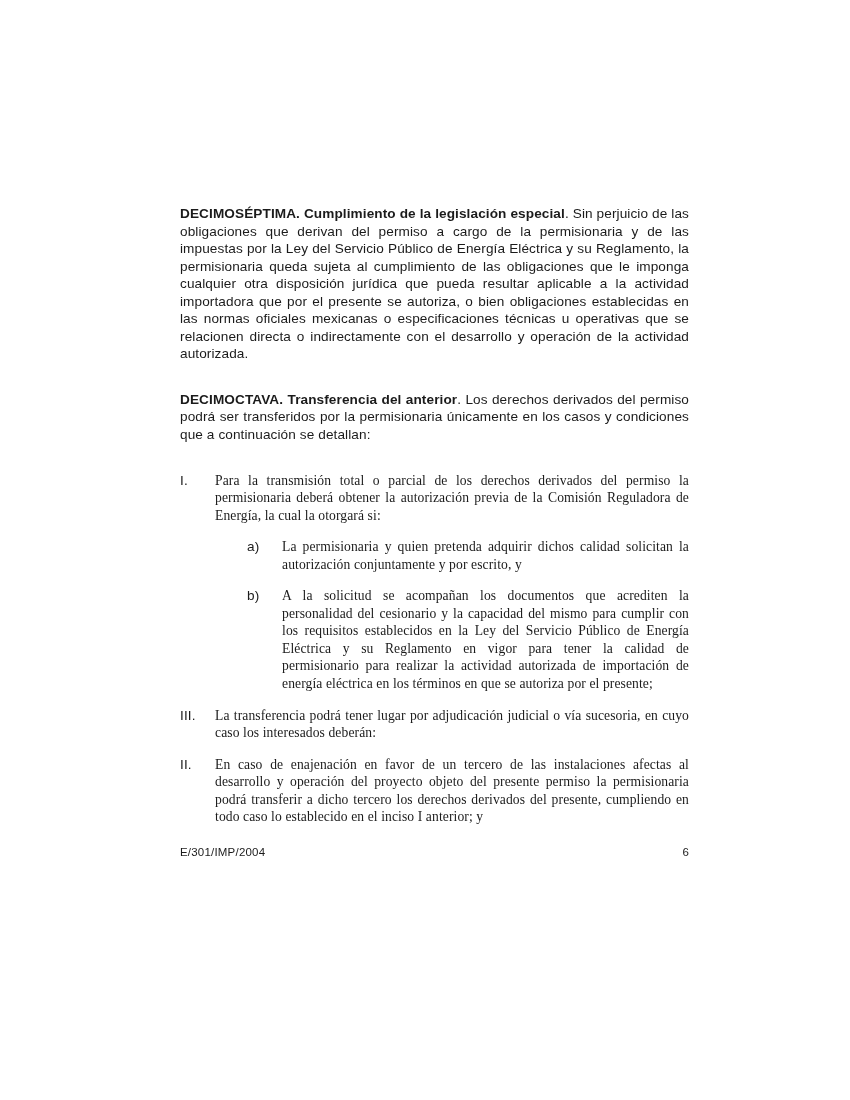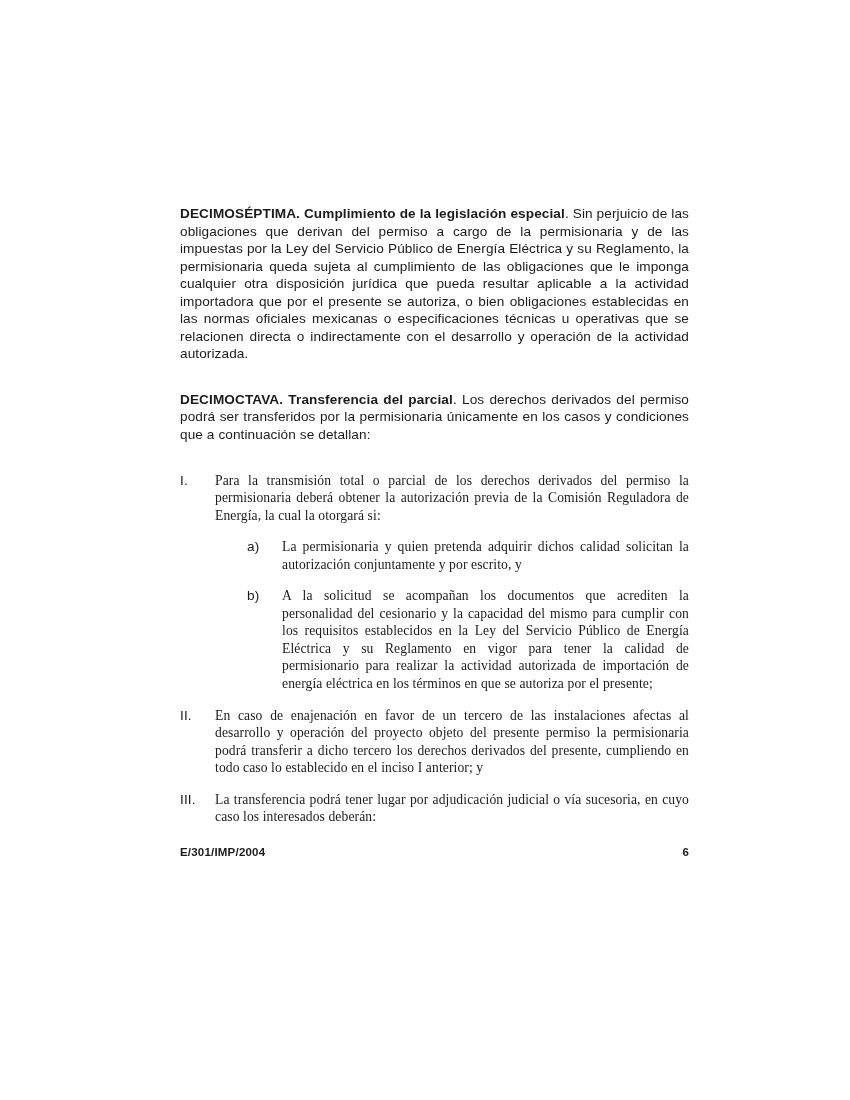--- a/index.html
+++ b/index.html
@@ -45,56 +45,55 @@
   .page-footer {
     position: absolute;
     left: 180px;
     top: 845px;
     width: 509px;
     display: flex;
     justify-content: space-between;
     font-size: 11.5px;
     line-height: 14px;
     letter-spacing: 0.2px;
-    font-weight: bold;
   }
 </style>
 </head>
 <body>
 
 <div class="page-content">
 
   <p class="para"><strong>DECIMOSÉPTIMA. Cumplimiento de la legislación especial</strong><span>. Sin perjuicio de las obligaciones que derivan del permiso a cargo de la permisionaria y de las impuestas por la Ley del Servicio Público de Energía Eléctrica y su Reglamento, la permisionaria queda sujeta al cumplimiento de las obligaciones que le imponga cualquier otra disposición jurídica que pueda resultar aplicable a la actividad importadora que por el presente se autoriza, o bien obligaciones establecidas en las normas oficiales mexicanas o especificaciones técnicas u operativas que se relacionen directa o indirectamente con el desarrollo y operación de la actividad autorizada.</span></p>
 
-  <p class="para"><strong>DECIMOCTAVA. Transferencia del parcial</strong><span>. Los derechos derivados del permiso podrá ser transferidos por la permisionaria únicamente en los casos y condiciones que a continuación se detallan:</span></p>
+  <p class="para"><strong>DECIMOCTAVA. Transferencia del anterior</strong><span>. Los derechos derivados del permiso podrá ser transferidos por la permisionaria únicamente en los casos y condiciones que a continuación se detallan:</span></p>
 
   <div class="list-item">
     <span class="marker">I.</span>
     <span class="item-text">Para la transmisión total o parcial de los derechos derivados del permiso la permisionaria deberá obtener la autorización previa de la Comisión Reguladora de Energía, la cual la otorgará si:</span>
   </div>
 
   <div class="sublist">
     <div class="list-item">
       <span class="marker">a)</span>
       <span class="item-text">La permisionaria y quien pretenda adquirir dichos calidad solicitan la autorización conjuntamente y por escrito, y</span>
     </div>
     <div class="list-item">
       <span class="marker">b)</span>
       <span class="item-text">A la solicitud se acompañan los documentos que acrediten la personalidad del cesionario y la capacidad del mismo para cumplir con los requisitos establecidos en la Ley del Servicio Público de Energía Eléctrica y su Reglamento en vigor para tener la calidad de permisionario para realizar la actividad autorizada de importación de energía eléctrica en los términos en que se autoriza por el presente;</span>
     </div>
   </div>
 
   <div class="list-item">
-    <span class="marker">II.</span>
-    <span class="item-text">En caso de enajenación en favor de un tercero de las instalaciones afectas al desarrollo y operación del proyecto objeto del presente permiso la permisionaria podrá transferir a dicho tercero los derechos derivados del presente, cumpliendo en todo caso lo establecido en el inciso I anterior; y</span>
+    <span class="marker">III.</span>
+    <span class="item-text">La transferencia podrá tener lugar por adjudicación judicial o vía sucesoria, en cuyo caso los interesados deberán:</span>
   </div>
 
   <div class="list-item">
-    <span class="marker">III.</span>
-    <span class="item-text">La transferencia podrá tener lugar por adjudicación judicial o vía sucesoria, en cuyo caso los interesados deberán:</span>
+    <span class="marker">II.</span>
+    <span class="item-text">En caso de enajenación en favor de un tercero de las instalaciones afectas al desarrollo y operación del proyecto objeto del presente permiso la permisionaria podrá transferir a dicho tercero los derechos derivados del presente, cumpliendo en todo caso lo establecido en el inciso I anterior; y</span>
   </div>
 
 </div>
 
 <div class="page-footer">
   <span>E/301/IMP/2004</span>
   <span>6</span>
 </div>
 
 </body></html>

